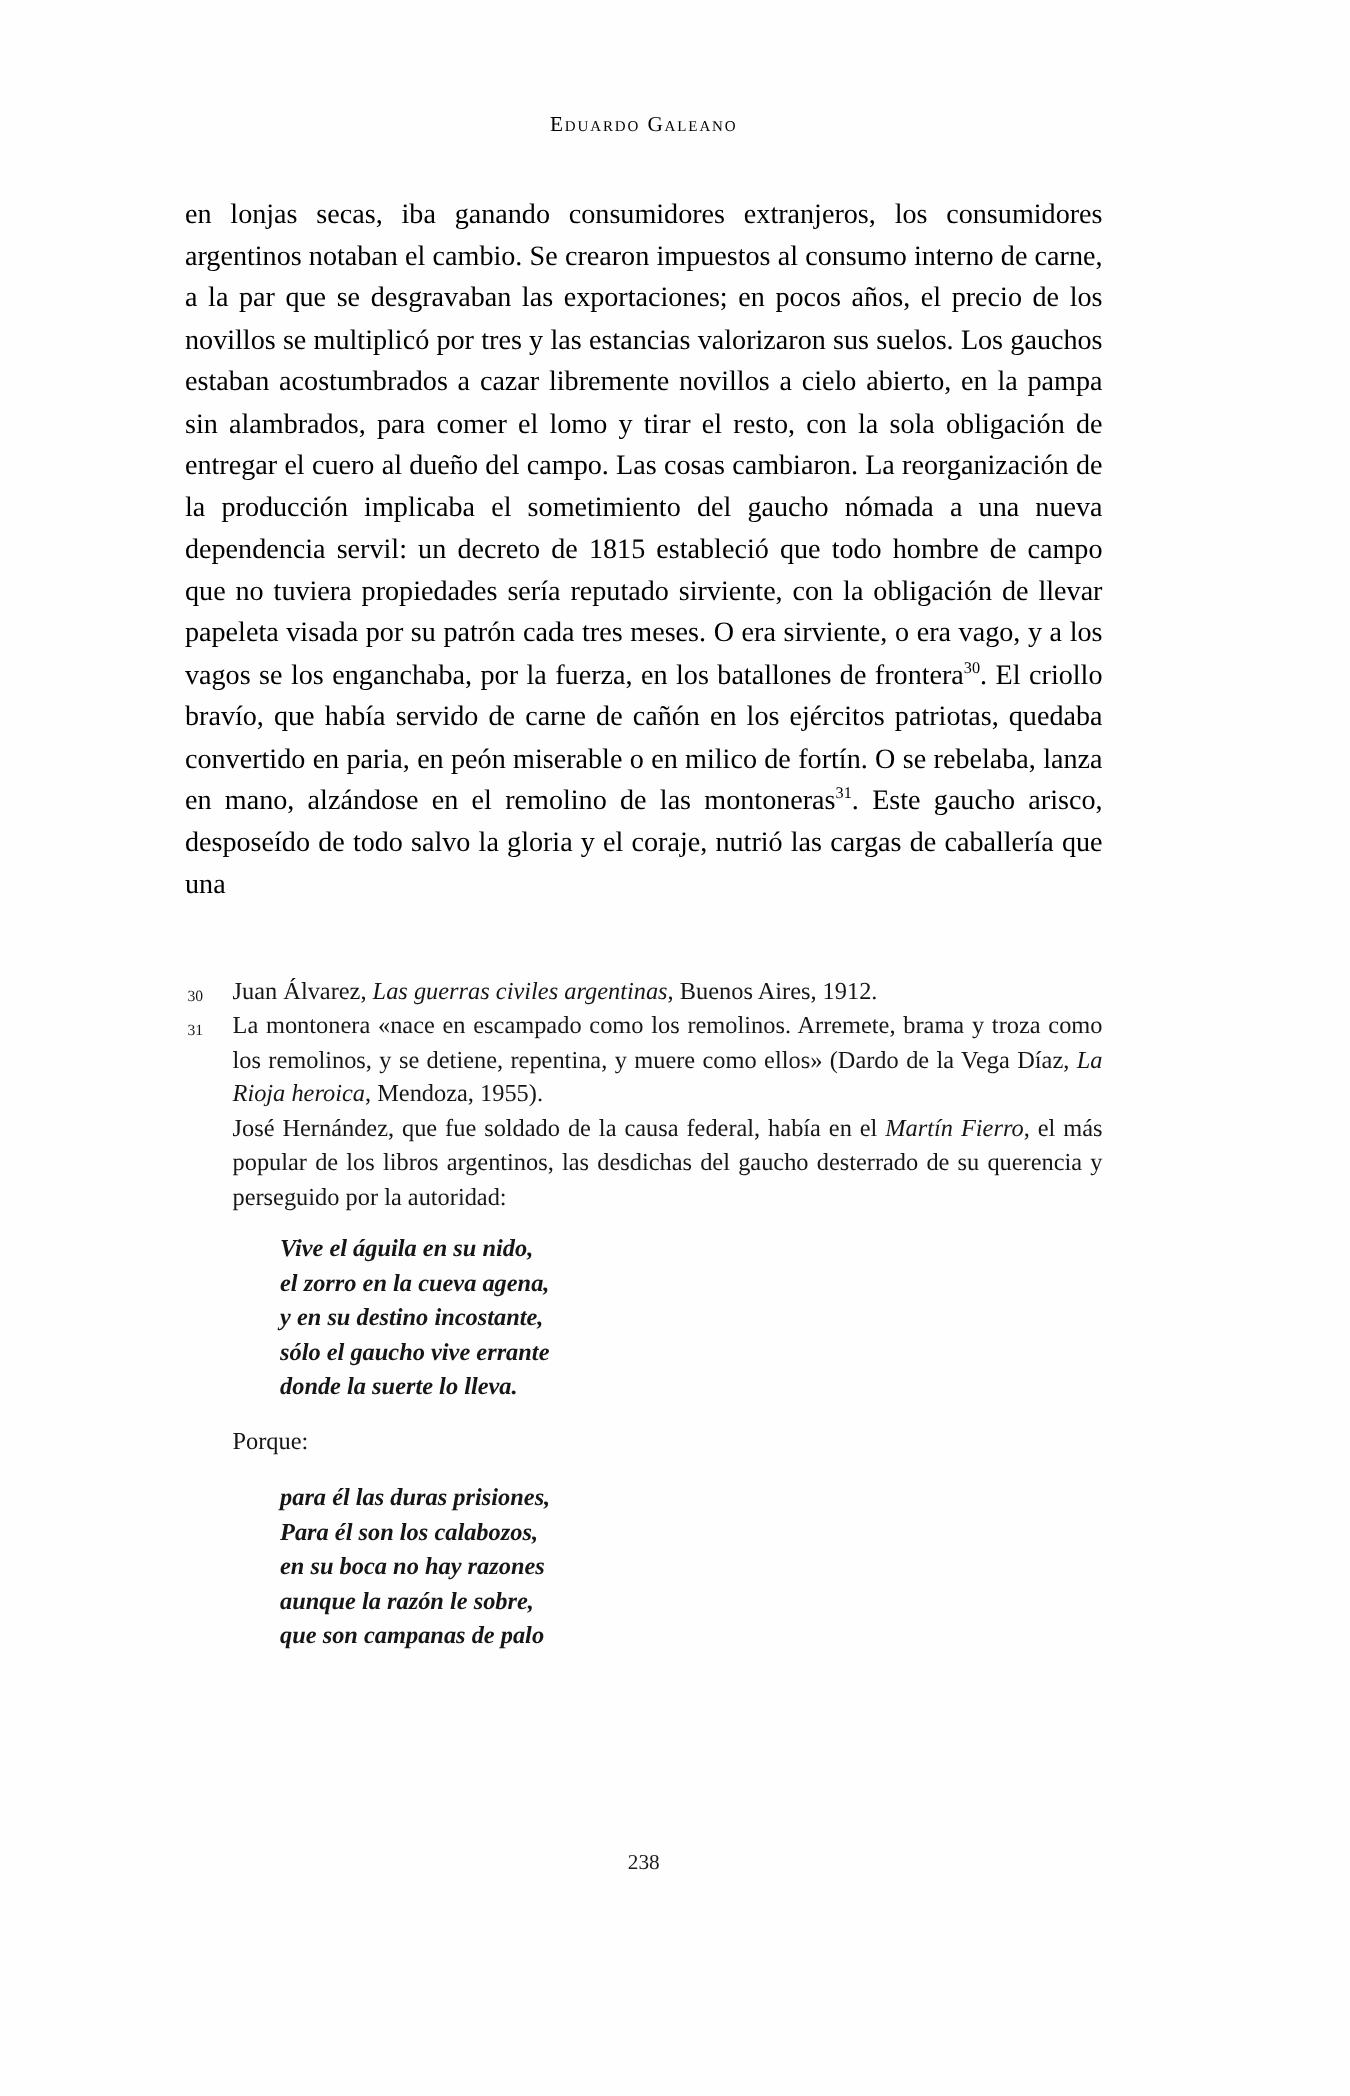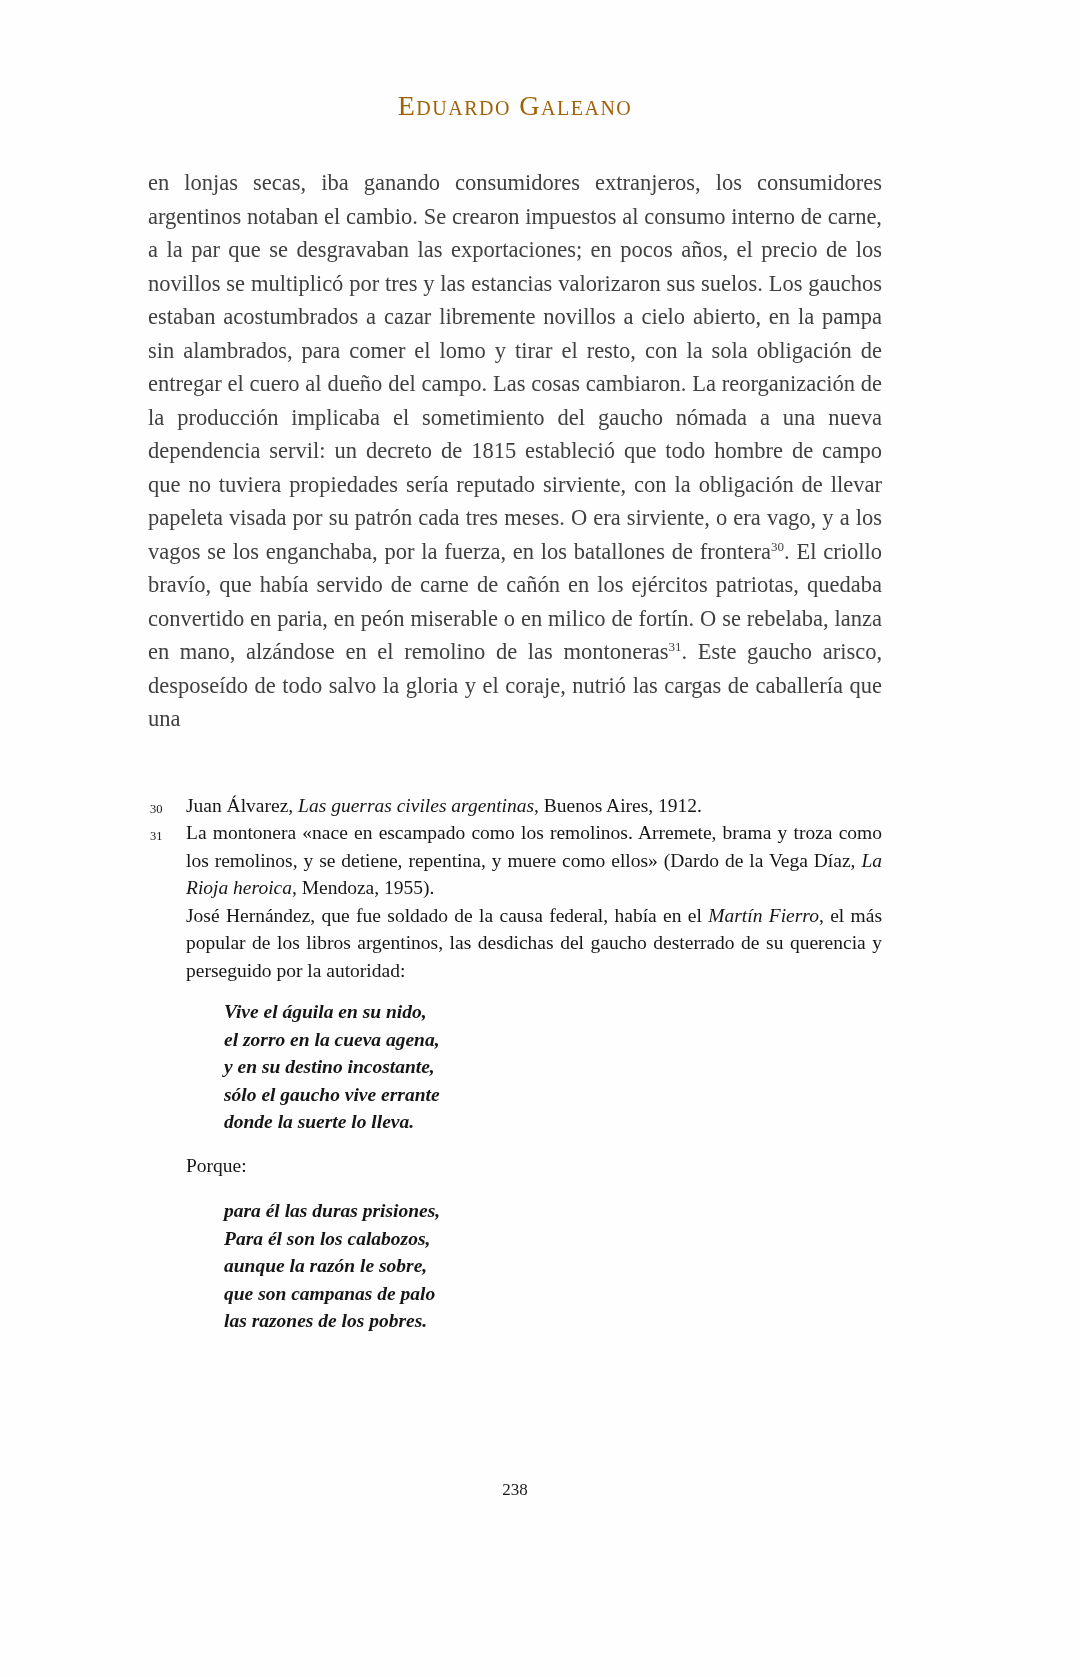--- a/index.html
+++ b/index.html
@@ -19,30 +19,30 @@
   .text-block {
     position: absolute;
     left: 148px;
     top: 0;
     width: 734px;
   }
   .running-head {
     margin-top: 90px;
     text-align: center;
     font-variant: small-caps;
-    font-size: 28px;
+    font-size: 17px;
     letter-spacing: 1.5px;
-    color: #a16207;
+    color: #000000;
   }
   .body-text {
     margin-top: 44px;
     font-size: 22.5px;
     line-height: 33.5px;
     text-align: justify;
-    color: #404040;
+    color: #000000;
   }
   sup.fnref {
     font-size: 13px;
     line-height: 0;
     vertical-align: super;
   }
   .footnotes {
     margin-top: 56px;
     font-size: 19.5px;
     line-height: 27.5px;
@@ -116,22 +116,22 @@
         <div>y en su destino incostante,</div>
         <div>sólo el gaucho vive errante</div>
         <div>donde la suerte lo lleva.</div>
       </div>
 
       <div class="connector">Porque:</div>
 
       <div class="poem poem-2">
         <div>para él las duras prisiones,</div>
         <div>Para él son los calabozos,</div>
+        <div>en su boca no hay razones</div>
         <div>aunque la razón le sobre,</div>
         <div>que son campanas de palo</div>
-        <div>las razones de los pobres.</div>
       </div>
 
     </div>
   </div>
 
   <div class="page-number">238</div>
 </div>
 
 </body></html>

